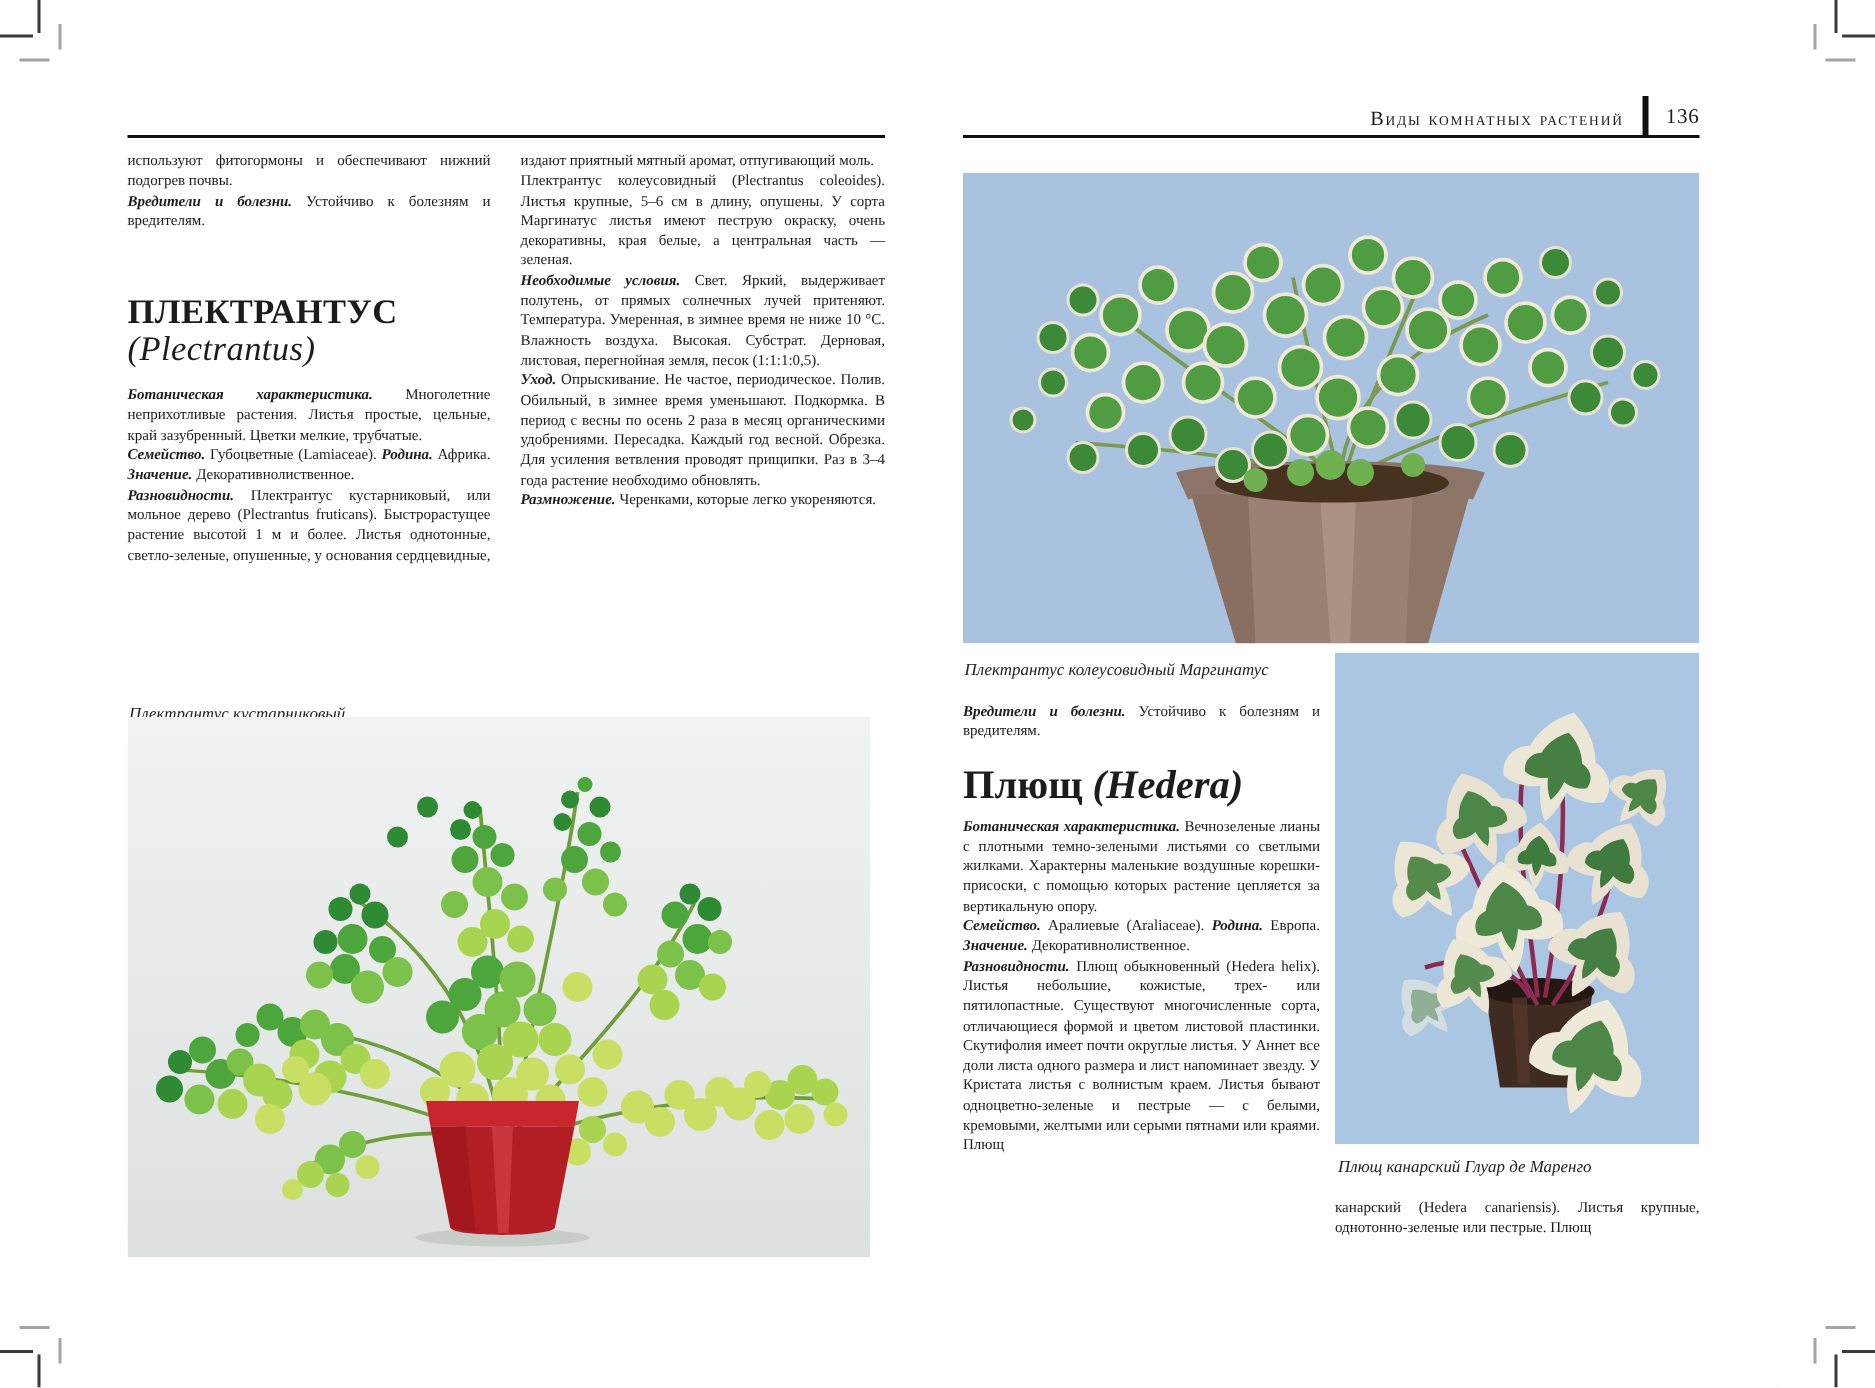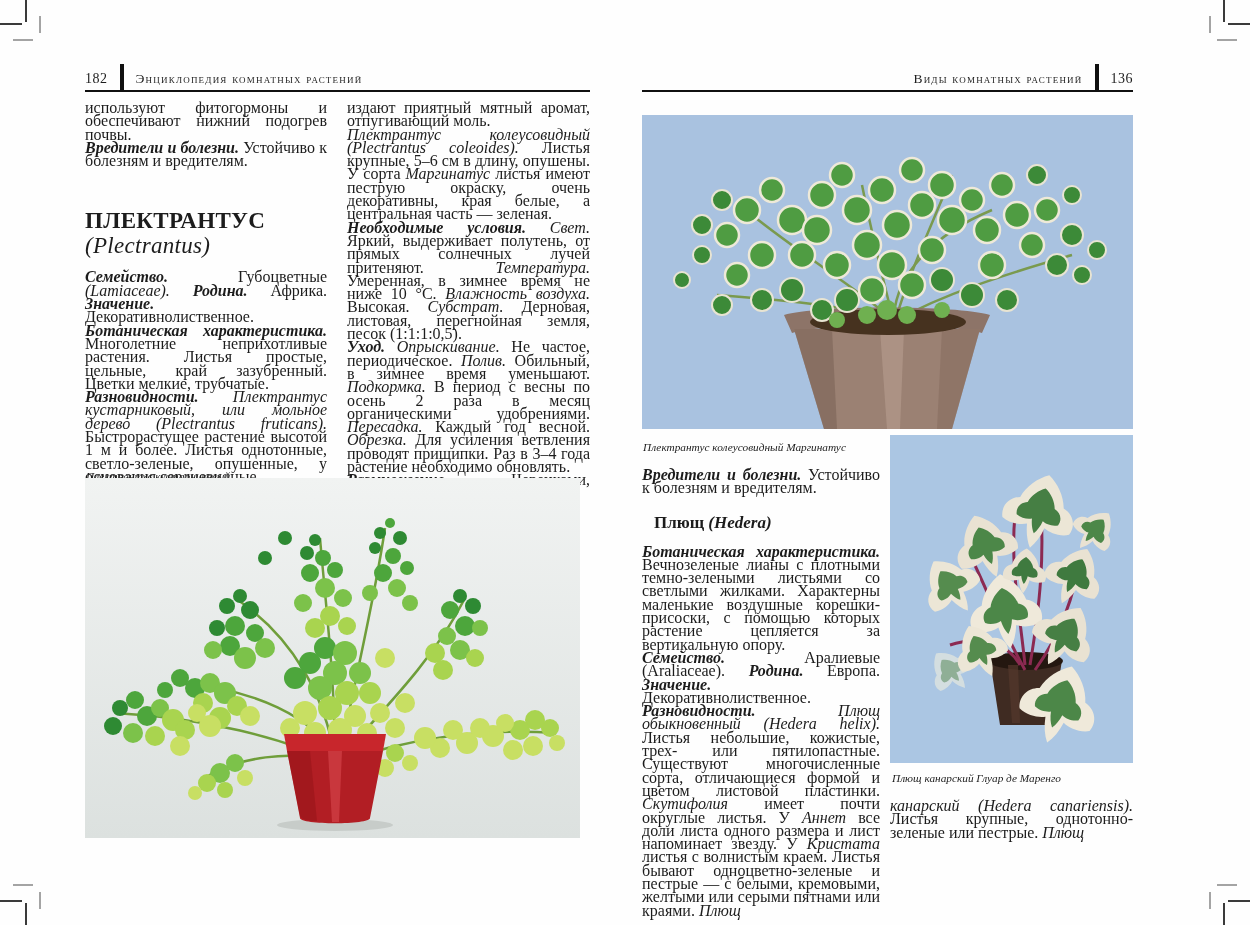--- a/index.html
+++ b/index.html
@@ -40,27 +40,27 @@
 
   .runhead{position:absolute;top:63px;left:0;right:0;height:27px;
            display:flex;align-items:flex-end;gap:12px;}
   .runhead.right{justify-content:flex-end;}
   .pagenum{font-size:14px;letter-spacing:.5px;padding-bottom:3px;}
   .runbar{width:4px;height:26px;background:#101010;}
   .runtitle{font-variant:small-caps;font-size:13.5px;letter-spacing:1.2px;padding-bottom:3px;}
   .runrule{position:absolute;top:90px;left:0;right:0;height:1.5px;background:#101010;}
 
   .col{position:absolute;}
-  .body-text p{margin:0;font-size:16px;line-height:13.3px;text-align:justify;}
+  .body-text p{margin:0;font-size:10px;line-height:13.3px;text-align:justify;}
   .seg-bi{font-weight:bold;font-style:italic;}
-  .seg-i{font-style:italic;}
+  .seg-i{}
 
   .h-genus{margin:41px 0 12px 0;font-weight:bold;font-size:23px;line-height:25px;letter-spacing:.3px;}
   .h-genus .latin{font-style:italic;font-weight:normal;}
-  .h-genus2{margin:16px 0 10px 12px;font-weight:bold;font-size:17px;line-height:24px;}
+  .h-genus2{margin:16px 0 10px 0;font-weight:bold;font-size:27px;line-height:24px;}
   .h-genus2 .latin{font-style:italic;}
 
   .caption{position:absolute;font-style:italic;font-size:11.3px;line-height:13px;color:#222;}
 
   .photo{position:absolute;overflow:hidden;}
   .photo svg{display:block;}
 </style>
 </head>
 <body>
 
@@ -85,36 +85,31 @@
       <div class="gh"></div>
     </div>
   <div class="cm br">
       <div class="dv"></div>
       <div class="dh"></div>
       <div class="gv"></div>
       <div class="gh"></div>
     </div>
 
   <section class="page page-left">
-    <header class="runhead">
-      <span class="pagenum">182</span>
-      <span class="runbar"></span>
-      <span class="runtitle">Энциклопедия комнатных растений</span>
-    </header>
     <div class="runrule"></div>
 
     <div class="col body-text" style="left:0;top:101px;width:242px;">
       <p><span>используют фитогормоны и обеспечивают нижний подогрев почвы.</span></p>
       <p><span class="seg-bi">Вредители и болезни. </span><span>Устойчиво к болезням и вредителям.</span></p>
       <h2 class="h-genus">
         <span>ПЛЕКТРАНТУС</span><br>
         <span class="latin">(Plectrantus)</span>
       </h2>
+      <p><span class="seg-bi">Ботаническая характеристика. </span><span>Многолетние неприхотливые растения. Листья простые, цельные, край зазубренный. Цветки мелкие, трубчатые.</span></p>
       <p><span class="seg-bi">Семейство. </span><span>Губоцветные </span><span class="seg-i">(Lamiaceae). </span><span class="seg-bi">Родина. </span><span>Африка. </span><span class="seg-bi">Значение. </span><span>Декоративнолиственное.</span></p>
-      <p><span class="seg-bi">Ботаническая характеристика. </span><span>Многолетние неприхотливые растения. Листья простые, цельные, край зазубренный. Цветки мелкие, трубчатые.</span></p>
       <p><span class="seg-bi">Разновидности. </span><span class="seg-i">Плектрантус кустарниковый, или мольное дерево (Plectrantus fruticans). </span><span>Быстрорастущее растение высотой 1 м и более. Листья однотонные, светло-зеленые, опушенные, у основания сердцевидные,</span></p>
     </div>
 
     <div class="col body-text" style="left:262px;top:101px;width:243px;">
       <p><span>издают приятный мятный аромат, отпугивающий моль.</span></p>
       <p><span class="seg-i">Плектрантус колеусовидный (Plectrantus coleoides). </span><span>Листья крупные, 5–6 см в длину, опушены. У сорта </span><span class="seg-i">Маргинатус </span><span>листья имеют пеструю окраску, очень декоративны, края белые, а центральная часть — зеленая.</span></p>
       <p><span class="seg-bi">Необходимые условия. </span><span class="seg-i">Свет. </span><span>Яркий, выдерживает полутень, от прямых солнечных лучей притеняют. </span><span class="seg-i">Температура. </span><span>Умеренная, в зимнее время не ниже 10 °С. </span><span class="seg-i">Влажность воздуха. </span><span>Высокая. </span><span class="seg-i">Субстрат. </span><span>Дерновая, листовая, перегнойная земля, песок (1:1:1:0,5).</span></p>
       <p><span class="seg-bi">Уход. </span><span class="seg-i">Опрыскивание. </span><span>Не частое, периодическое. </span><span class="seg-i">Полив. </span><span>Обильный, в зимнее время уменьшают. </span><span class="seg-i">Подкормка. </span><span>В период с весны по осень 2 раза в месяц органическими удобрениями. </span><span class="seg-i">Пересадка. </span><span>Каждый год весной. </span><span class="seg-i">Обрезка. </span><span>Для усиления ветвления проводят прищипки. Раз в 3–4 года растение необходимо обновлять.</span></p>
       <p><span class="seg-bi">Размножение. </span><span>Черенками, которые легко укореняются.</span></p>
     </div>

